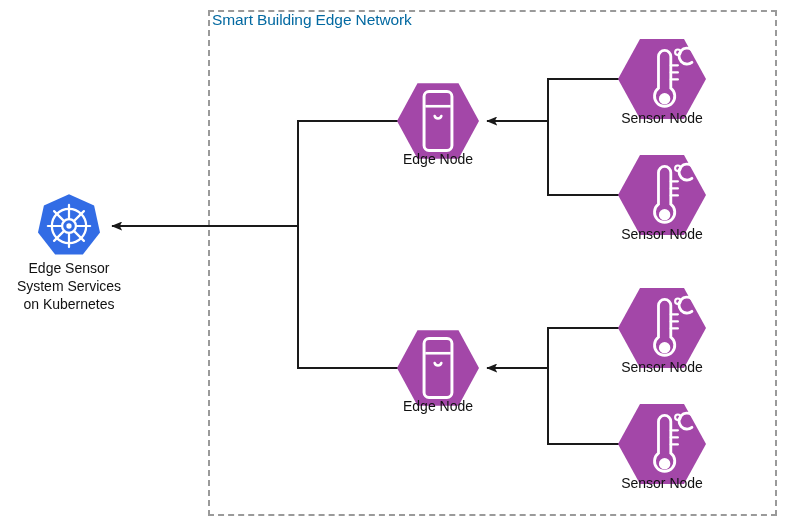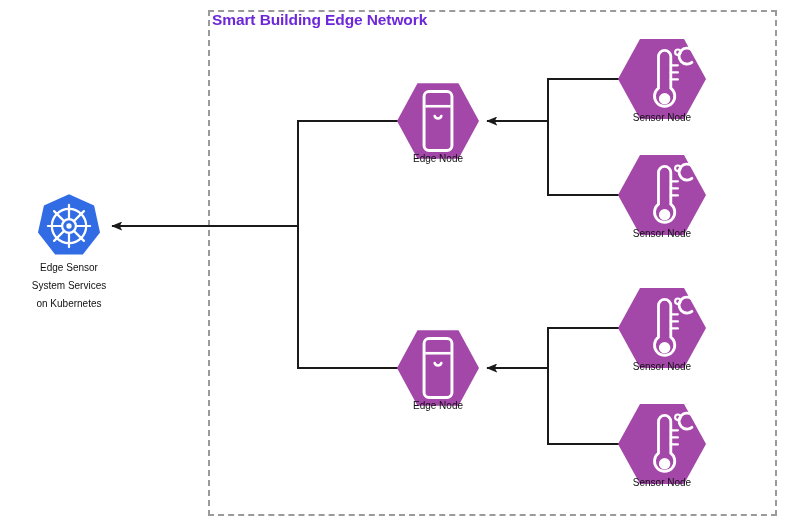--- a/index.html
+++ b/index.html
@@ -27,22 +27,22 @@
     height: 506px;
     border: 2px dashed #9a9a9a;
     box-sizing: border-box;
     background: transparent;
   }
   .boundary-title {
     position: absolute;
     left: 212px;
     top: 11px;
     font-size: 15.5px;
-    font-weight: bold;
-    color: #6d28d9;
+    font-weight: normal;
+    color: #0369a1;
     letter-spacing: -0.1px;
     white-space: nowrap;
     text-align: center;
   }
   
   .wires {
     position: absolute;
     left: 0;
     top: 0;
     width: 788px;
@@ -55,21 +55,21 @@
     height: 0;
   }
   .node-shape {
     position: absolute;
     transform: translate(-50%, -50%);
   }
   .node-label {
     position: absolute;
     transform: translate(-50%, 0);
     text-align: center;
-    font-size: 10px;
+    font-size: 14px;
     color: #111111;
     line-height: 18px;
     white-space: pre;
   }
   .hex-svg { display: block; }
   .k8s-svg { display: block; }
 </style>
 </head>
 <body>
 

